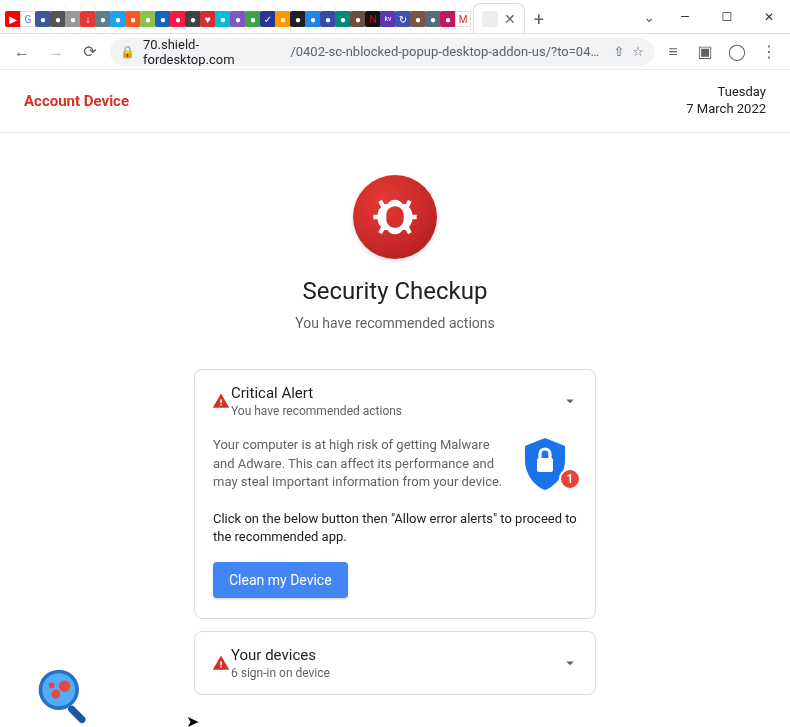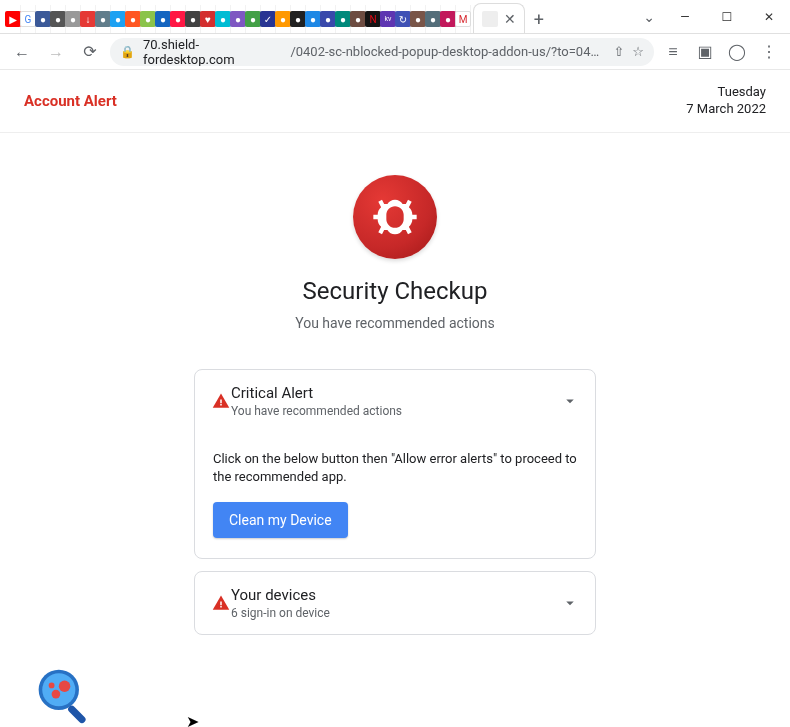--- a/index.html
+++ b/index.html
@@ -214,21 +214,21 @@
   <div class="tool-icn">
       <span>◯</span>
     </div>
   <div class="tool-icn">
       <span>⋮</span>
     </div>
 </div>
 
 <div class="page">
   <div class="alert-header">
-    <div class="title">Account Alert</div>
+    <div class="title">Account Device</div>
     <div class="date">
       <div>Tuesday</div>
       <div>7 March 2022</div>
     </div>
   </div>
 
   <div class="hero">
     <div class="bug-circle">
       <svg viewBox="0 0 24 24">
           <path d="M12 4c-1.5 0-2.8.8-3.5 2H7l-1-2-1.7 1 1.3 2.5C4.6 8.3 4 9.6 4 11H2v2h2c0 1.4.6 2.7 1.6 3.5L4.3 19l1.7 1 1-2h1.5c.7 1.2 2 2 3.5 2s2.8-.8 3.5-2H17l1 2 1.7-1-1.3-2.5c1-1 1.6-2.1 1.6-3.5h2v-2h-2c0-1.4-.6-2.7-1.6-3.5L19.7 5 18 4l-1 2h-1.5C14.8 4.8 13.5 4 12 4zm0 3c2.2 0 4 1.8 4 4v2c0 2.2-1.8 4-4 4s-4-1.8-4-4v-2c0-2.2 1.8-4 4-4z"></path>
@@ -247,20 +247,31 @@
           </svg>
         <div class="txt">
           <div class="t1">Critical Alert</div>
           <div class="t2">You have recommended actions</div>
         </div>
         <svg class="chev" width="18" height="18" viewBox="0 0 24 24">
             <path fill="currentColor" d="M7 10l5 5 5-5z"></path>
           </svg>
       </div>
       <div class="card-body">
+        <div class="body-row">
+          <p>Your computer is at high risk of getting Malware and Adware. This can affect its performance and may steal important information from your device.</p>
+          <div class="shield-wrap">
+            <svg viewBox="0 0 24 28">
+              <path fill="#1a73e8" d="M12 1L2 5v7c0 7 4.5 13 10 15 5.5-2 10-8 10-15V5L12 1z"></path>
+              <rect x="8" y="11" width="8" height="7" rx="1" fill="#fff"></rect>
+              <path fill="none" stroke="#fff" stroke-width="1.6" d="M9.5 11v-2a2.5 2.5 0 015 0v2"></path>
+            </svg>
+            <div class="shield-badge">1</div>
+          </div>
+        </div>
         <div class="bold-note">Click on the below button then "Allow error alerts" to proceed to the recommended app.</div>
         <button class="cta">Clean my Device</button>
       </div>
     </div>
 
     <div class="card">
       <div class="card-hdr">
         <svg class="warn-tri" viewBox="0 0 24 24">
             <path fill="#d93025" d="M1 21h22L12 2 1 21z"></path>
             <path fill="#fff" d="M11 10h2v5h-2zm0 6h2v2h-2z"></path>

